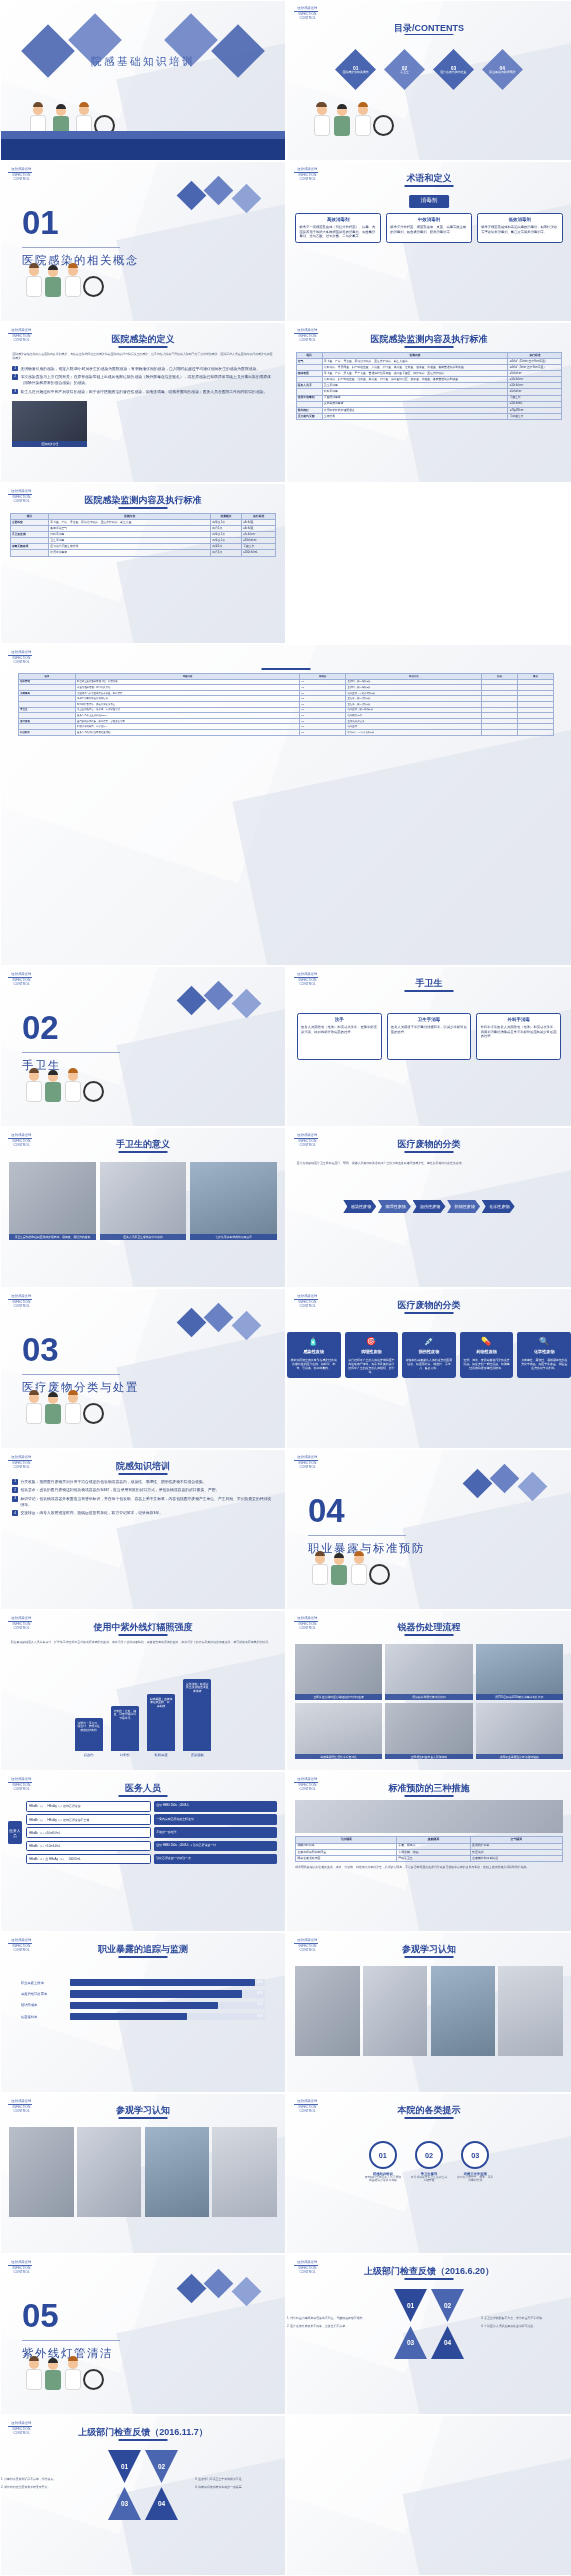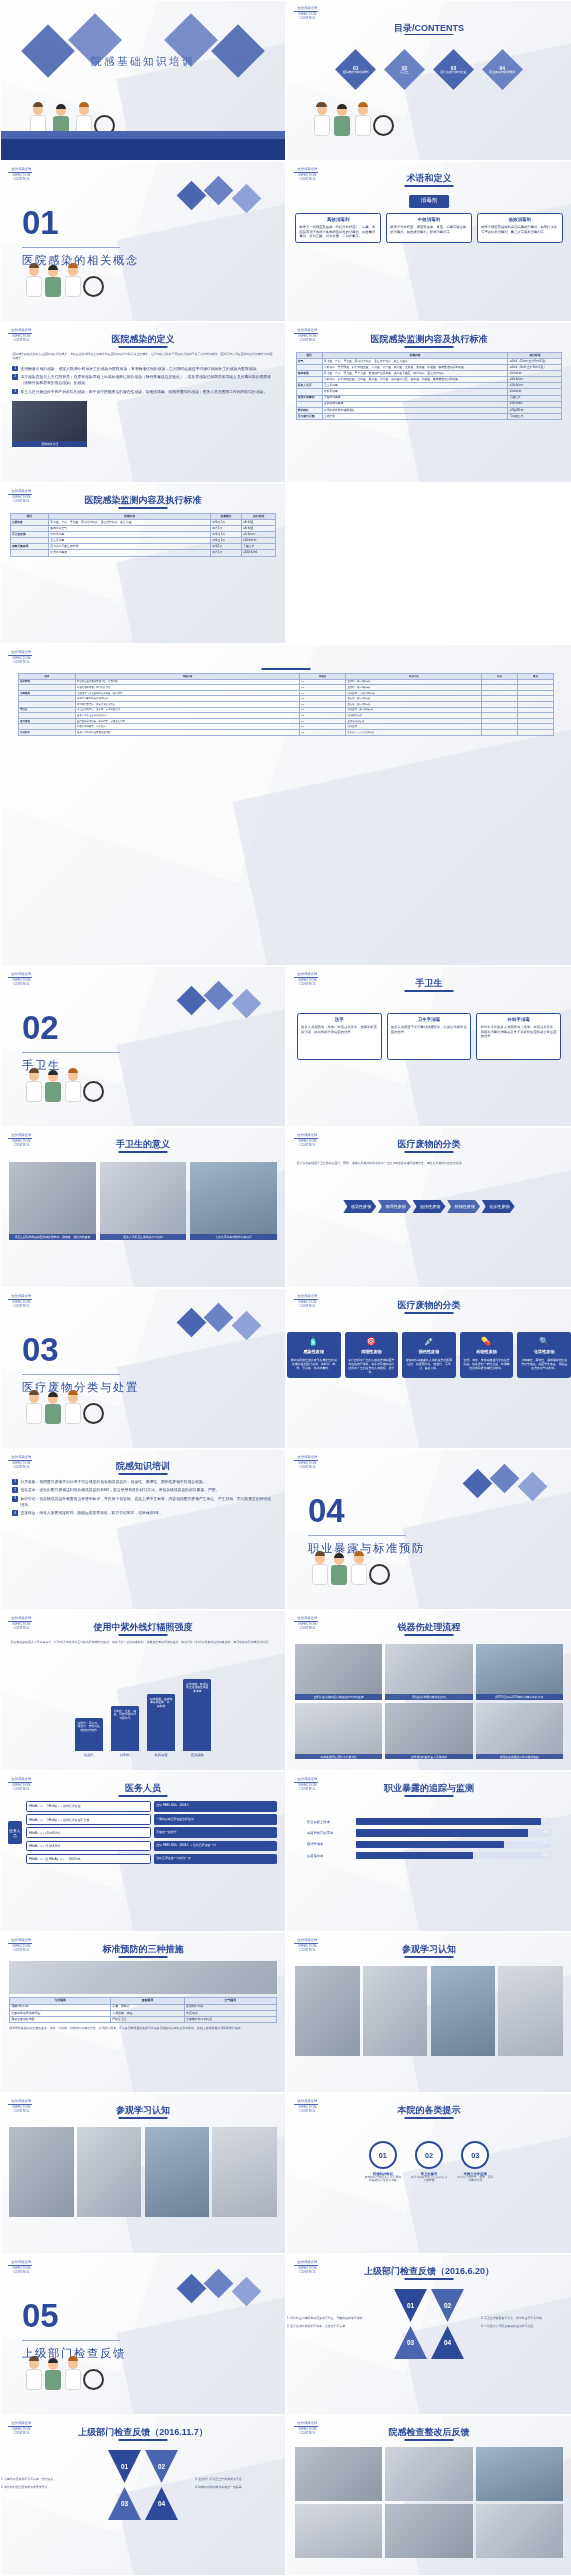--- a/index.html
+++ b/index.html
@@ -1017,62 +1017,20 @@
       </div>
   </div>
     <div class="slide">
     <div class="bgpoly"></div>
     <div class="content">
         <div class="logo">
     <div class="lg-txt">医院感染管理</div>
     <div class="lg-bar"></div>
     <div class="lg-txt">INFECTION CONTROL</div>
   </div>
-      <div class="hdr-plain">职业暴露的追踪与监测</div>
-      <div class="hdr-underline"></div>
-      <div class="hbars" style="position:absolute;top:41px;left:0;right:0;">
-        <div class="hb">
-          <div style="width:46px;color:#2d4a9a;">职业暴露上报率</div>
-          <div class="track">
-              <div class="fill" style="width:95%;"></div>
-            <span class="pct">95%</span>
-            </div>
-        </div>
-          <div class="hb">
-          <div style="width:46px;color:#2d4a9a;">暴露后规范处置率</div>
-          <div class="track">
-              <div class="fill" style="width:88%;"></div>
-            <span class="pct">88%</span>
-            </div>
-        </div>
-          <div class="hb">
-          <div style="width:46px;color:#2d4a9a;">随访完成率</div>
-          <div class="track">
-              <div class="fill" style="width:76%;"></div>
-            <span class="pct">76%</span>
-            </div>
-        </div>
-          <div class="hb">
-          <div style="width:46px;color:#2d4a9a;">疫苗接种率</div>
-          <div class="track">
-              <div class="fill" style="width:60%;"></div>
-            <span class="pct">60%</span>
-            </div>
-        </div>
-      </div>
-      </div>
-  </div>
-    <div class="slide">
-    <div class="bgpoly"></div>
-    <div class="content">
-        <div class="logo">
-    <div class="lg-txt">医院感染管理</div>
-    <div class="lg-bar"></div>
-    <div class="lg-txt">INFECTION CONTROL</div>
-  </div>
       <div class="hdr-plain">标准预防的三种措施</div>
       <div class="hdr-underline"></div>
       <div style="position:absolute;top:28px;left:8.2px;right:8.2px;">
         <div class="ph g2" style="height:33px;"></div>
         <table class="mini" style="width:100%;font-size:2.9px;margin-top:3.3px;">
           <thead>
               <tr>
             <th>飞沫隔离</th>
                 <th>接触隔离</th>
                 <th>空气隔离</th>
@@ -1101,20 +1059,62 @@
       </div>
   </div>
     <div class="slide">
     <div class="bgpoly"></div>
     <div class="content">
         <div class="logo">
     <div class="lg-txt">医院感染管理</div>
     <div class="lg-bar"></div>
     <div class="lg-txt">INFECTION CONTROL</div>
   </div>
+      <div class="hdr-plain">职业暴露的追踪与监测</div>
+      <div class="hdr-underline"></div>
+      <div class="hbars" style="position:absolute;top:41px;left:0;right:0;">
+        <div class="hb">
+          <div style="width:46px;color:#2d4a9a;">职业暴露上报率</div>
+          <div class="track">
+              <div class="fill" style="width:95%;"></div>
+            <span class="pct">95%</span>
+            </div>
+        </div>
+          <div class="hb">
+          <div style="width:46px;color:#2d4a9a;">暴露后规范处置率</div>
+          <div class="track">
+              <div class="fill" style="width:88%;"></div>
+            <span class="pct">88%</span>
+            </div>
+        </div>
+          <div class="hb">
+          <div style="width:46px;color:#2d4a9a;">随访完成率</div>
+          <div class="track">
+              <div class="fill" style="width:76%;"></div>
+            <span class="pct">76%</span>
+            </div>
+        </div>
+          <div class="hb">
+          <div style="width:46px;color:#2d4a9a;">疫苗接种率</div>
+          <div class="track">
+              <div class="fill" style="width:60%;"></div>
+            <span class="pct">60%</span>
+            </div>
+        </div>
+      </div>
+      </div>
+  </div>
+    <div class="slide">
+    <div class="bgpoly"></div>
+    <div class="content">
+        <div class="logo">
+    <div class="lg-txt">医院感染管理</div>
+    <div class="lg-bar"></div>
+    <div class="lg-txt">INFECTION CONTROL</div>
+  </div>
       <div class="hdr-plain">参观学习认知</div>
       <div class="hdr-underline"></div>
       <div style="position:absolute;top:33px;left:8.2px;right:8.2px;display:grid;grid-template-columns:repeat(4,1fr);gap:3.3px;">
         <div class="ph g1" style="height:90px;"></div>
           <div class="ph g2" style="height:90px;"></div>
           <div class="ph g3" style="height:90px;"></div>
           <div class="ph g4" style="height:90px;"></div>
       </div>
       </div>
   </div>
@@ -1169,21 +1169,21 @@
     <div class="bgpoly"></div>
     <div class="content">
         <div class="logo">
     <div class="lg-txt">医院感染管理</div>
     <div class="lg-bar"></div>
     <div class="lg-txt">INFECTION CONTROL</div>
   </div>
       <div style="position:absolute;left:21px;top:42px;">
         <div class="sec-num">05</div>
         <div class="sec-line"></div>
-        <div class="sec-title">上级部门检查反馈</div>
+        <div class="sec-title">紫外线灯管清洁</div>
       </div>
       <div style="position:absolute;right:14.7px;top:18px;width:98px;height:49px;">
         <i class="diamond" style="width:21px;height:21px;left:8.2px;top:4.9px;"></i>
         <i class="diamond" style="width:21px;height:21px;left:36px;top:0px;background:#6a82c4;"></i>
         <i class="diamond" style="width:21px;height:21px;left:64px;top:8.2px;background:#8fa2d6;"></i>
       </div>
       <div class="ppl">
     <div class="fig" style="left:25px;">
       <div class="hair"></div>
             <div class="head"></div>
@@ -1257,40 +1257,20 @@
         <div style="width:90px;" class="small-note">
           <div style="margin-bottom:3.3px;">3. 重点部门环境卫生学监测频次不足。</div>
             <div style="margin-bottom:3.3px;">4. 院感知识培训覆盖率需进一步提高。</div>
         </div>
       </div>
       </div>
   </div>
     <div class="slide">
     <div class="bgpoly"></div>
     <div class="content">
-        <div class="logo">
-    <div class="lg-txt">医院感染管理</div>
-    <div class="lg-bar"></div>
-    <div class="lg-txt">INFECTION CONTROL</div>
-  </div>
-      <div class="hdr-plain">院感检查整改后反馈</div>
-      <div class="hdr-underline"></div>
-      <div style="position:absolute;top:31px;left:8.2px;right:8.2px;display:grid;grid-template-columns:repeat(3,1fr);gap:3.3px;">
-        <div class="ph g1" style="height:54px;"></div>
-          <div class="ph g2" style="height:54px;"></div>
-          <div class="ph g3" style="height:54px;"></div>
-          <div class="ph g4" style="height:54px;"></div>
-          <div class="ph g1" style="height:54px;"></div>
-          <div class="ph g2" style="height:54px;"></div>
-      </div>
-      </div>
-  </div>
-    <div class="slide">
-    <div class="bgpoly"></div>
-    <div class="content">
       
       
       
       
       
       </div>
   </div>
   </div>
 
 

